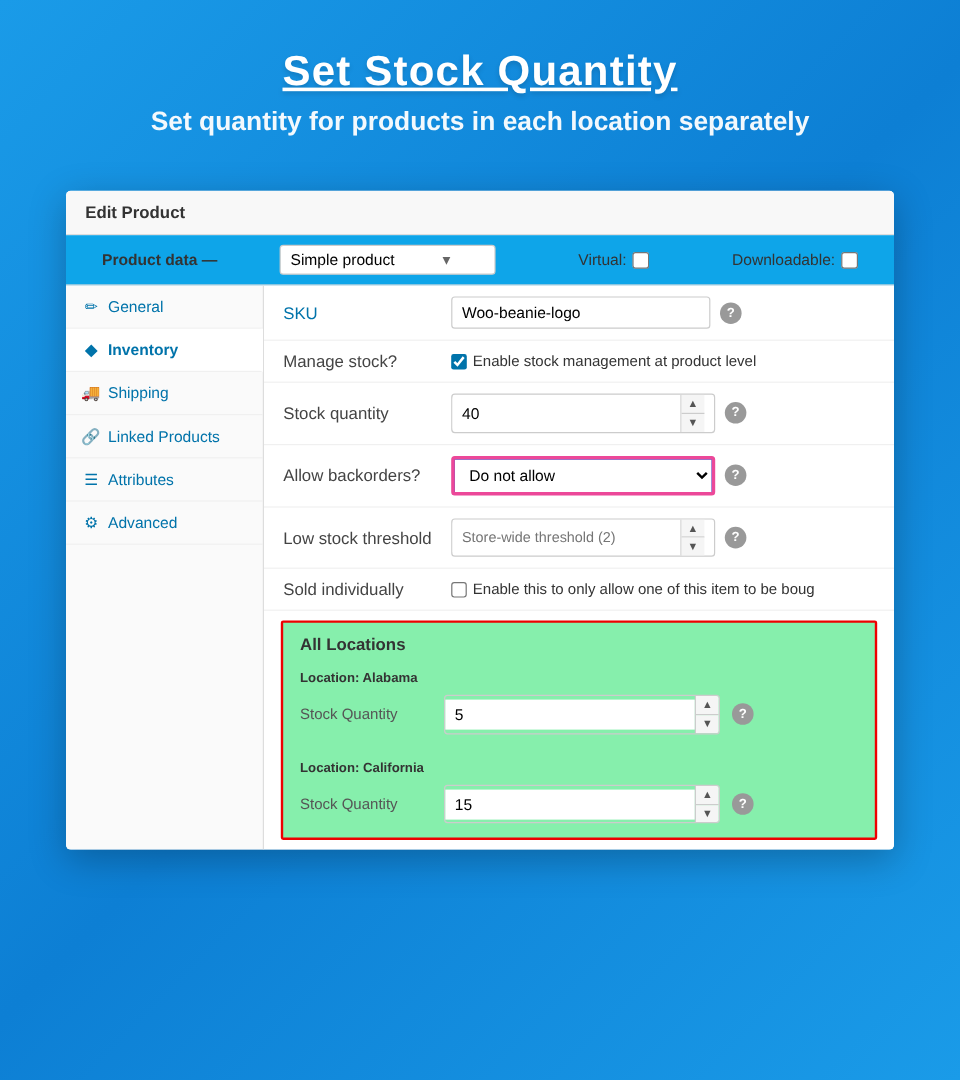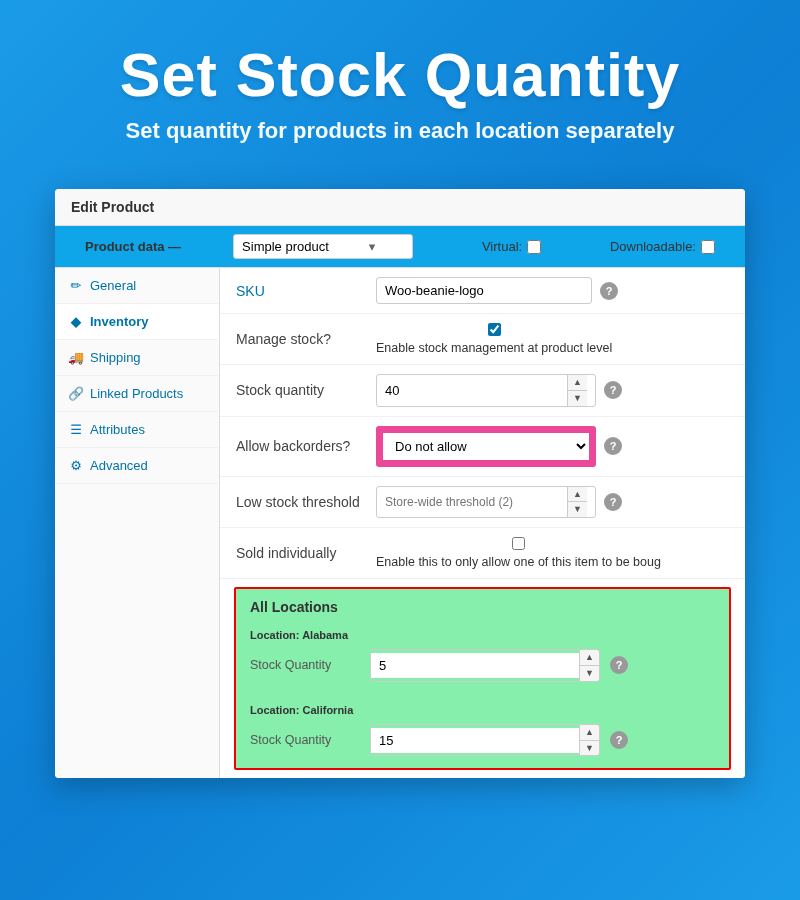--- a/index.html
+++ b/index.html
@@ -15,25 +15,26 @@
       overflow: hidden;
     }
 
     .hero-section {
       text-align: center;
       padding: 40px 20px 20px;
       color: white;
     }
 
     .hero-title {
-      font-size: 61px;
+      font-size: 35px;
       font-weight: 900;
       letter-spacing: 1px;
       margin-bottom: 8px;
       text-shadow: 0 2px 4px rgba(0,0,0,0.15);
+      text-decoration: underline;
     }
 
     .hero-subtitle {
       font-size: 22px;
       font-weight: 700;
       opacity: 0.95;
     }
 
     .card-wrapper {
       width: 690px;
@@ -179,21 +180,20 @@
       font-size: 13px;
       width: 216px;
     }
 
     .checkbox-label {
       display: flex;
       align-items: center;
       gap: 5px;
       font-size: 12.5px;
       color: #333;
-      flex-direction: column;
     }
 
     .number-input-wrapper {
       display: flex;
       align-items: center;
       border: 1px solid #ccc;
       border-radius: 3px;
       overflow: hidden;
       width: 220px;
     }
@@ -222,21 +222,21 @@
       line-height: 1.2;
     }
 
     .spinner button:first-child {
       border-bottom: 1px solid #ccc;
     }
 
     .select-wrapper {
       display: flex;
       align-items: center;
-      border: 7px solid #ec4899;
+      border: 3px solid #ec4899;
       border-radius: 3px;
       overflow: hidden;
       width: 220px;
       background: #1d4ed8;
     }
 
     .select-wrapper select {
       border: none;
       padding: 5px 8px;
       font-size: 13px;

